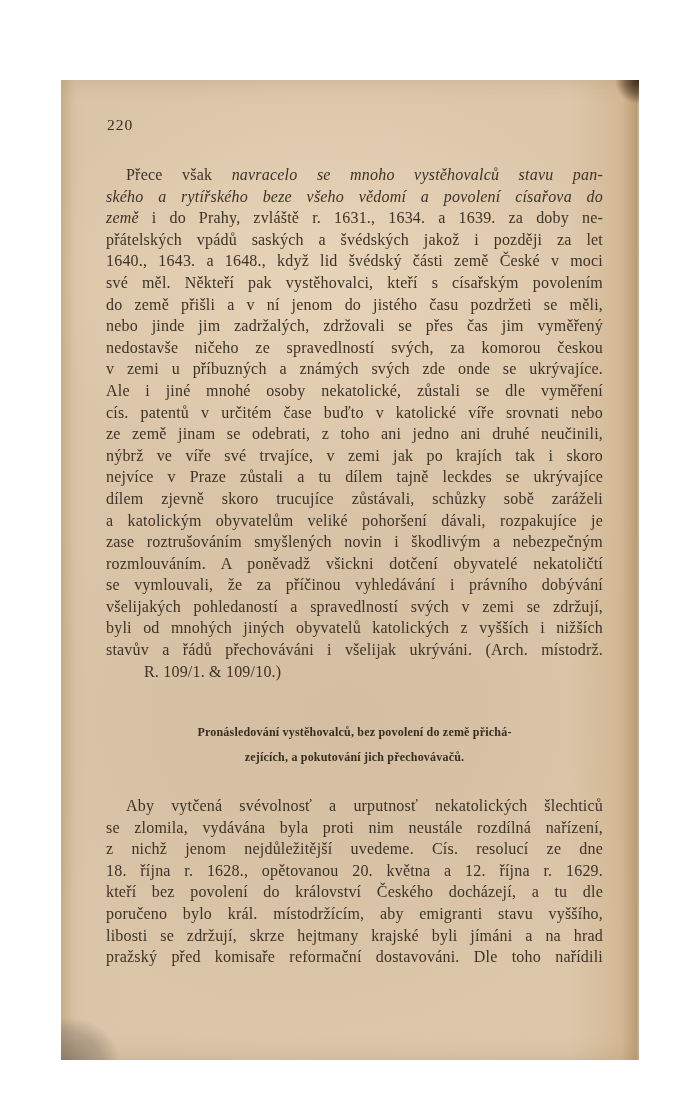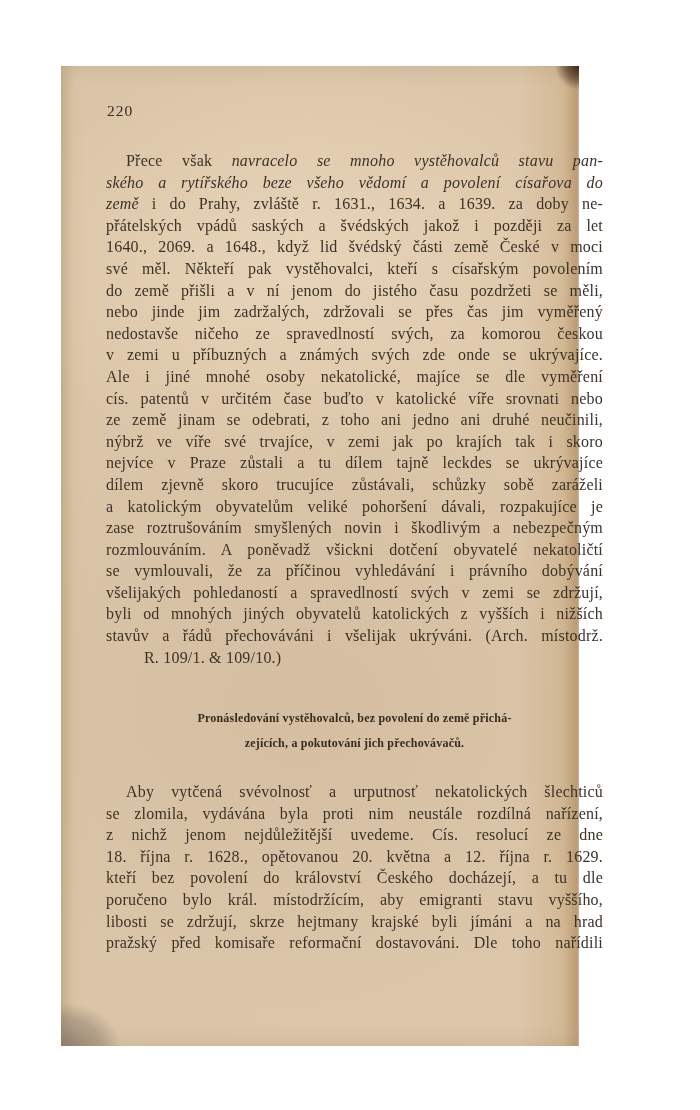--- a/index.html
+++ b/index.html
@@ -7,22 +7,22 @@
     padding: 0;
     width: 700px;
     height: 1110px;
     background: #ffffff;
     overflow: hidden;
     font-family: "Liberation Serif", "DejaVu Serif", serif;
   }
   .scan-page {
     position: absolute;
     left: 61px;
-    top: 66px;
-    width: 518px;
+    top: 80px;
+    width: 578px;
     height: 980px;
     background:
       radial-gradient(ellipse 420px 300px at 45% 20%, rgba(248, 233, 206, 0.40), rgba(248,233,206,0) 70%),
       radial-gradient(ellipse 500px 420px at 50% 65%, rgba(120, 90, 55, 0.08), rgba(120,90,55,0) 75%),
       linear-gradient(90deg, #cfb695 0%, #dbc5a8 2.5%, #ddc7ab 88%, #d3b995 97%, #c3a37c 99.6%, #d8c3a4 100%),
       #dcc6aa;
     box-shadow: inset 0 0 22px rgba(125, 95, 60, 0.22);
     text-decoration: underline;
   }
   .corner-mark {
@@ -89,27 +89,27 @@
   <div class="corner-mark"></div>
   <div class="corner-smudge"></div>
 
   <div class="page-number">220</div>
 
   <div class="para para-1">
       <div class="line indent"><span>Přece však </span><span class="it">navracelo se mnoho vystěhovalců stavu pan-</span></div>
       <div class="line"><span class="it">ského a rytířského beze všeho vědomí a povolení císařova do</span></div>
       <div class="line"><span class="it">země</span><span> i do Prahy, zvláště r. 1631., 1634. a 1639. za doby ne-</span></div>
       <div class="line"><span>přátelských vpádů saských a švédských jakož i později za let</span></div>
-      <div class="line"><span>1640., 2069. a 1648., když lid švédský části země České v moci</span></div>
+      <div class="line"><span>1640., 1643. a 1648., když lid švédský části země České v moci</span></div>
       <div class="line"><span>své měl. Někteří pak vystěhovalci, kteří s císařským povolením</span></div>
       <div class="line"><span>do země přišli a v ní jenom do jistého času pozdržeti se měli,</span></div>
       <div class="line"><span>nebo jinde jim zadržalých, zdržovali se přes čas jim vyměřený</span></div>
       <div class="line"><span>nedostavše ničeho ze spravedlností svých, za komorou českou</span></div>
       <div class="line"><span>v zemi u příbuzných a známých svých zde onde se ukrývajíce.</span></div>
-      <div class="line"><span>Ale i jiné mnohé osoby nekatolické, majíce se dle vyměření</span></div>
+      <div class="line"><span>Ale i jiné mnohé osoby nekatolické, zůstali se dle vyměření</span></div>
       <div class="line"><span>cís. patentů v určitém čase buďto v katolické víře srovnati nebo</span></div>
       <div class="line"><span>ze země jinam se odebrati, z toho ani jedno ani druhé neučinili,</span></div>
       <div class="line"><span>nýbrž ve víře své trvajíce, v zemi jak po krajích tak i skoro</span></div>
       <div class="line"><span>nejvíce v Praze zůstali a tu dílem tajně leckdes se ukrývajíce</span></div>
       <div class="line"><span>dílem zjevně skoro trucujíce zůstávali, schůzky sobě zaráželi</span></div>
       <div class="line"><span>a katolickým obyvatelům veliké pohoršení dávali, rozpakujíce je</span></div>
       <div class="line"><span>zase roztrušováním smyšlených novin i škodlivým a nebezpečným</span></div>
       <div class="line"><span>rozmlouváním. A poněvadž všickni dotčení obyvatelé nekatoličtí</span></div>
       <div class="line"><span>se vymlouvali, že za příčinou vyhledávání i právního dobývání</span></div>
       <div class="line"><span>všelijakých pohledaností a spravedlností svých v zemi se zdržují,</span></div>

